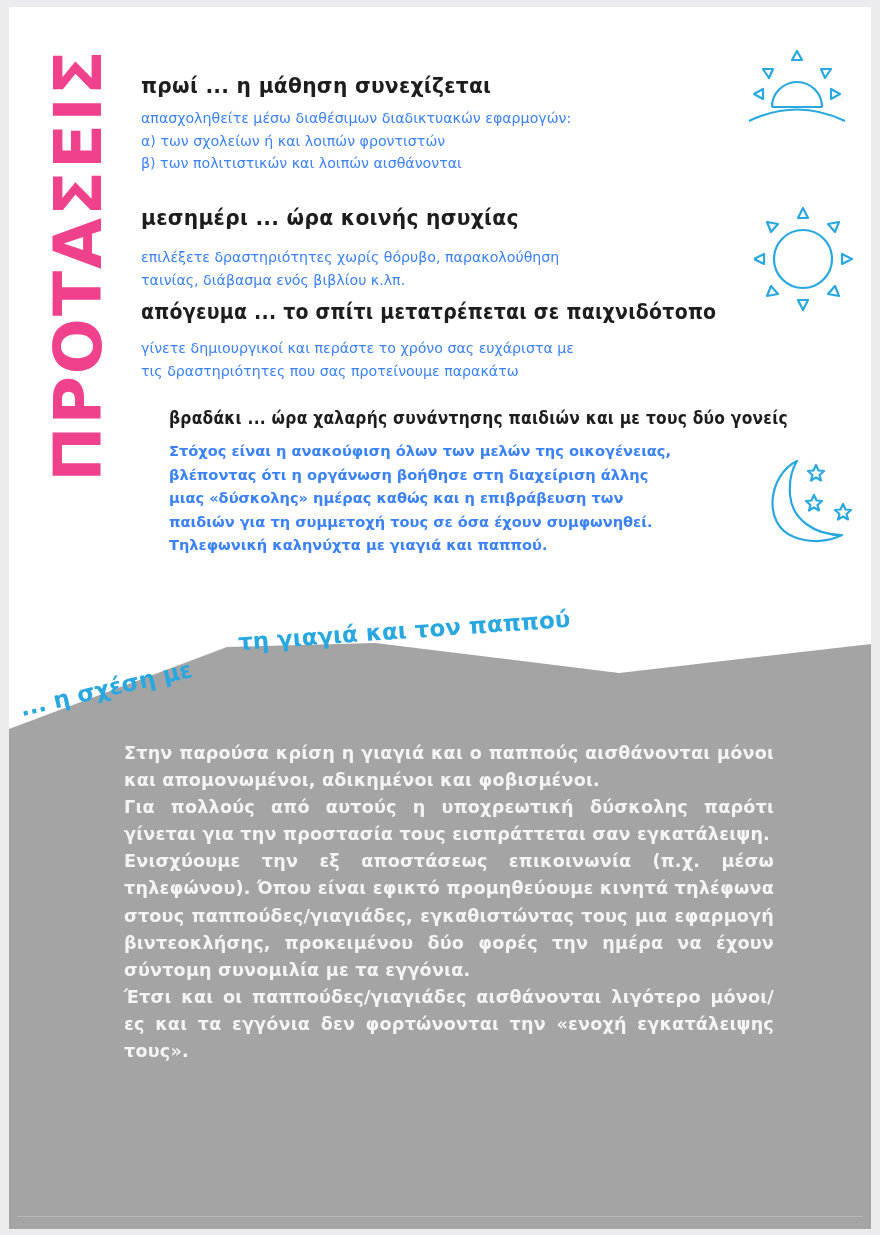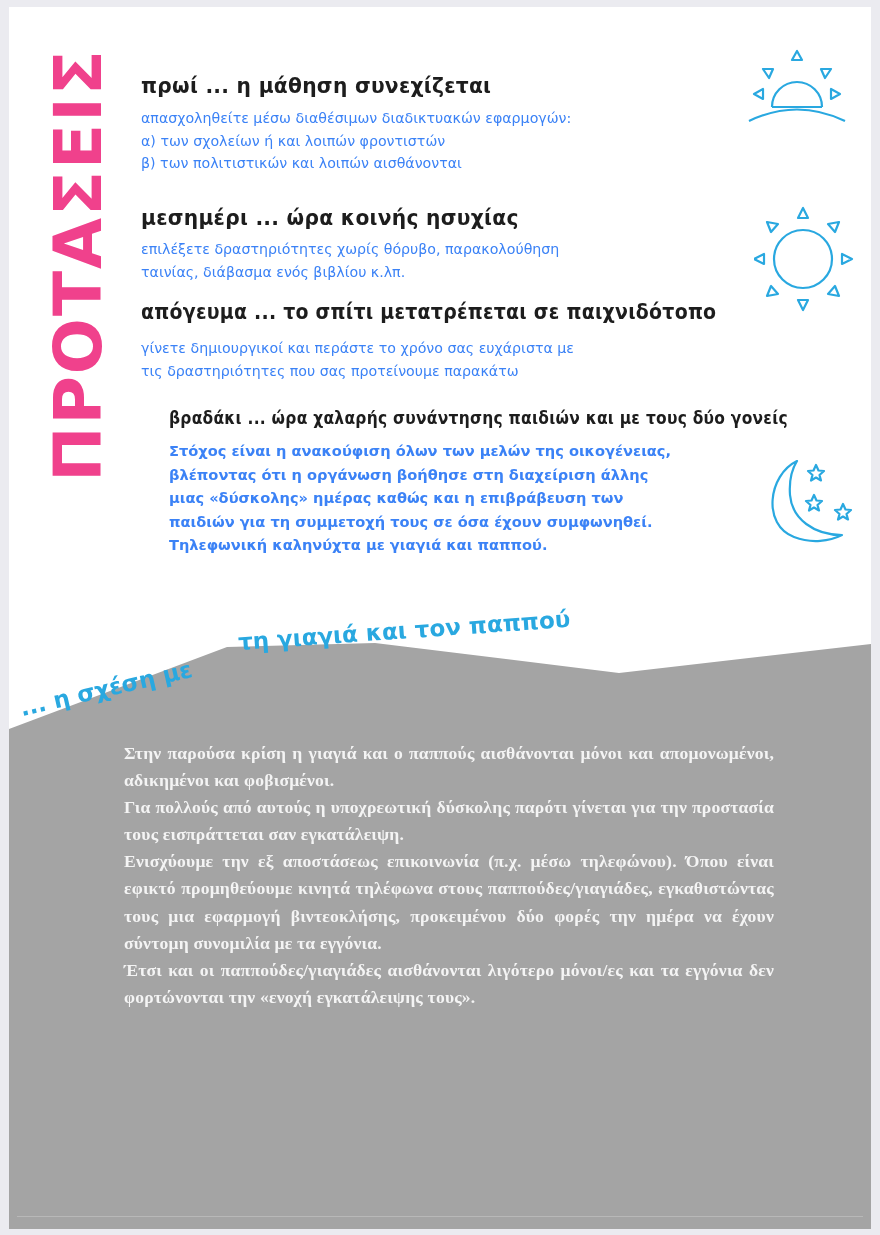--- a/index.html
+++ b/index.html
@@ -83,21 +83,21 @@
       left: 115px; top: 733px;
       width: 650px;
       font-family: "DejaVu Sans", sans-serif;
       font-size: 17.6px;
       line-height: 27.1px;
       color: #f4f4f4;
       font-weight: bold;
       text-align: justify;
       letter-spacing: 0.2px;
     }
-    .grey-text p { margin: 0; text-align: justify; text-align-last: left; font-family: Liberation Serif, serif; }
+    .grey-text p { margin: 0; text-align: justify; text-align-last: left; }
     .bottom-line {
       position: absolute; left: 8px; top: 1209px;
       width: 846px; height: 1px; background: #b8b8b8;
     }
   </style>
 </head>
 <body>
 
 <div class="page">
 
@@ -113,21 +113,21 @@
     <div class="heading" style="font-size:22px; transform:scaleX(0.92);">πρωί ... η μάθηση συνεχίζεται</div>
     <div class="body-text" style="margin-top:9px;">
       <div>απασχοληθείτε μέσω διαθέσιμων διαδικτυακών εφαρμογών:</div>
       <div>α) των σχολείων ή και λοιπών φροντιστών</div>
       <div>β) των πολιτιστικών και λοιπών αισθάνονται</div>
     </div>
   </div>
 
   <div class="section" style="top:198px;">
     <div class="heading" style="font-size:22px; transform:scaleX(0.92);">μεσημέρι ... ώρα κοινής ησυχίας</div>
-    <div class="body-text" style="margin-top:8px;">
+    <div class="body-text" style="margin-top:16px;">
       <div>επιλέξετε δραστηριότητες χωρίς θόρυβο, παρακολούθηση</div>
       <div>ταινίας, διάβασμα ενός βιβλίου κ.λπ.</div>
     </div>
   </div>
 
   <div class="section" style="top:292px;">
     <div class="heading" style="font-size:22px; transform:scaleX(0.86);">απόγευμα ... το σπίτι μετατρέπεται σε παιχνιδότοπο</div>
     <div class="body-text" style="margin-top:13px;">
       <div>γίνετε δημιουργικοί και περάστε το χρόνο σας ευχάριστα με</div>
       <div>τις δραστηριότητες που σας προτείνουμε παρακάτω</div>

